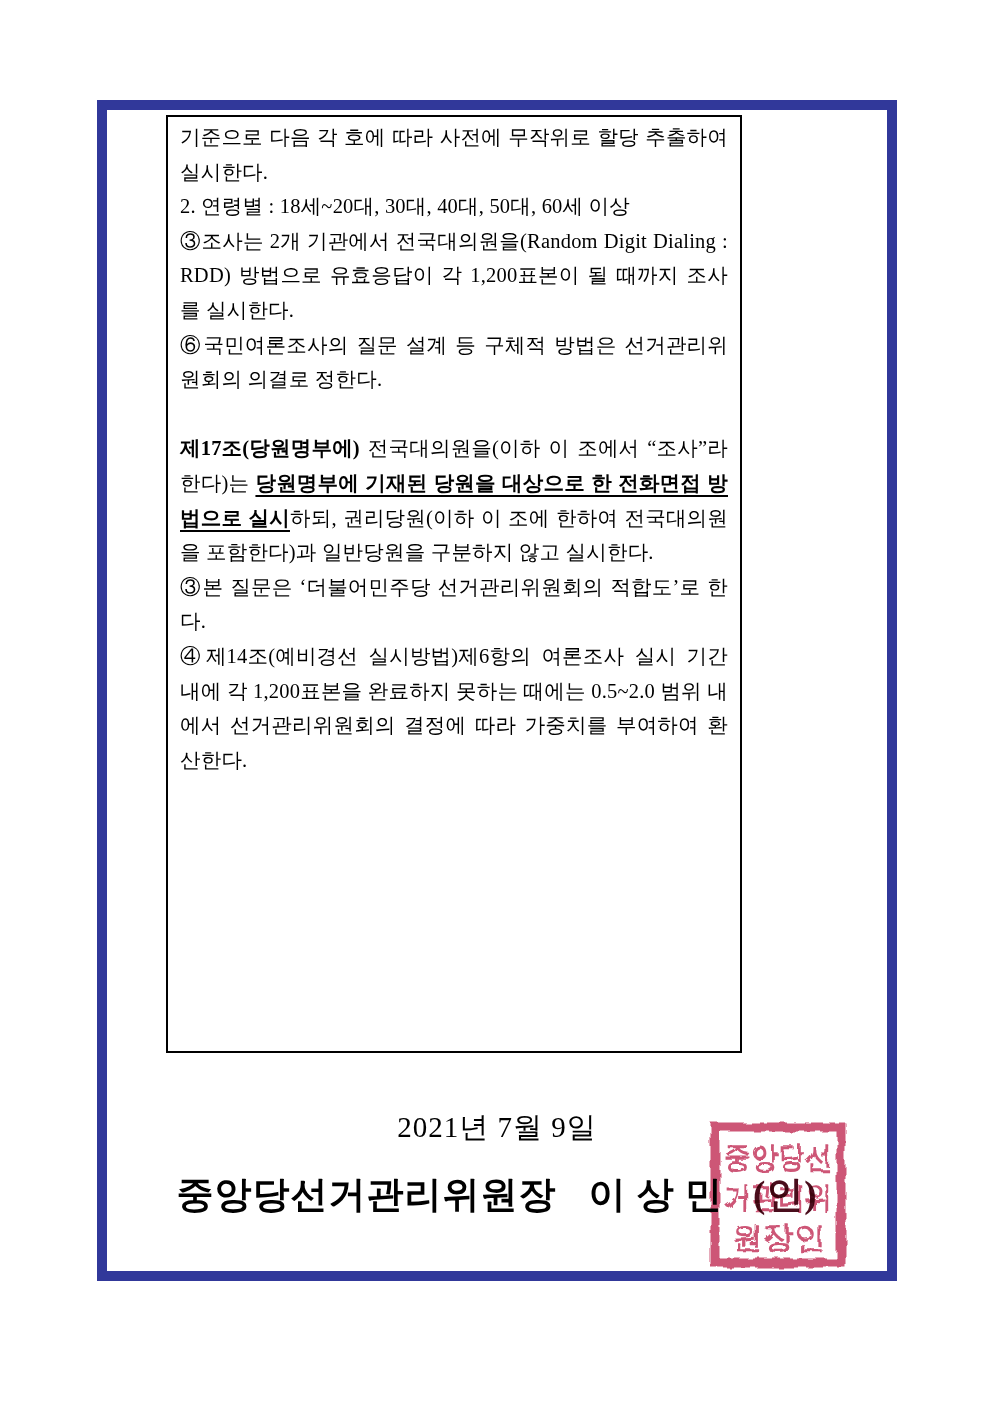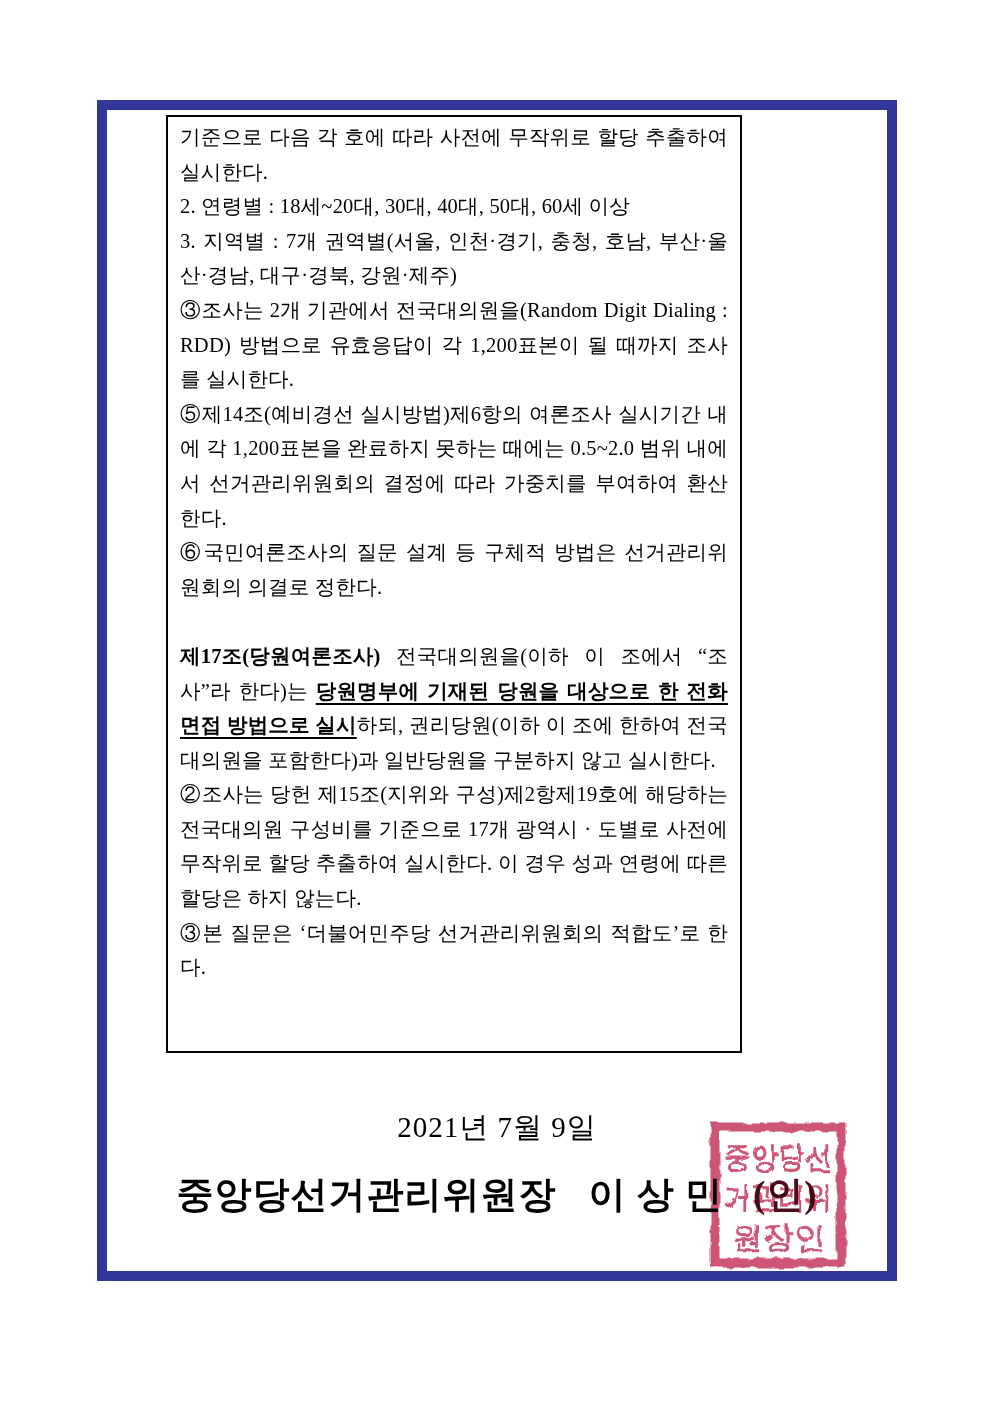--- a/index.html
+++ b/index.html
@@ -90,28 +90,26 @@
 </style>
 </head>
 <body>
 
 <div class="page">
   <div class="frame" style="border-color: rgb(49, 56, 154);">
 
     <div class="textbox">
         <p class="para force-justify"><span>기준으로 다음 각 호에 따라 사전에 무작위로 할당 추출하여 실시한다.</span></p>
         <p class="para"><span>2. 연령별 : 18세~20대, 30대, 40대, 50대, 60세 이상</span></p>
-        <p class="para"><span>3. 지역별 : 7개 권역별(서울, 인천·경기, 충청, 호남, 부산·울산·경남, 대구·경북, 강원·제주)</span></p>
         <p class="para"><span>③조사는 2개 기관에서 전국대의원을(Random Digit Dialing : RDD) 방법으로 유효응답이 각 1,200표본이 될 때까지 조사를 실시한다.</span></p>
-        <p class="para"><span>⑤제14조(예비경선 실시방법)제6항의 여론조사 실시기간 내에 각 1,200표본을 완료하지 못하는 때에는 0.5~2.0 범위 내에서 선거관리위원회의 결정에 따라 가중치를 부여하여 환산한다.</span></p>
         <p class="para"><span>⑥국민여론조사의 질문 설계 등 구체적 방법은 선거관리위원회의 의결로 정한다.</span></p>
         <p class="para spacer"></p>
-        <p class="para"><span class="bold">제17조(당원여론조사)</span><span> 전국대의원을(이하 이 조에서 “조사”라 한다)는 </span><span class="bold underline">당원명부에 기재된 당원을 대상으로 한 전화면접 방법으로 실시</span><span>하되, 권리당원(이하 이 조에 한하여 전국대의원을 포함한다)과 일반당원을 구분하지 않고 실시한다.</span></p>
-        <p class="para"><span>②조사는 당헌 제15조(지위와 구성)제2항제19호에 해당하는 전국대의원 구성비를 기준으로 17개 광역시 · 도별로 사전에 무작위로 할당 추출하여 실시한다. 이 경우 성과 연령에 따른 할당은 하지 않는다.</span></p>
+        <p class="para"><span class="bold">제17조(당원명부에)</span><span> 전국대의원을(이하 이 조에서 “조사”라 한다)는 </span><span class="bold underline">당원명부에 기재된 당원을 대상으로 한 전화면접 방법으로 실시</span><span>하되, 권리당원(이하 이 조에 한하여 전국대의원을 포함한다)과 일반당원을 구분하지 않고 실시한다.</span></p>
         <p class="para"><span>③본 질문은 ‘더불어민주당 선거관리위원회의 적합도’로 한다.</span></p>
+        <p class="para"><span>④제14조(예비경선 실시방법)제6항의 여론조사 실시 기간 내에 각 1,200표본을 완료하지 못하는 때에는 0.5~2.0 범위 내에서 선거관리위원회의 결정에 따라 가중치를 부여하여 환산한다.</span></p>
       </div>
 
     <div class="date-line">2021년 7월 9일</div>
 
     <div class="signature-line">
       <span>중앙당선거관리위원장</span><span class="signature-name">이 상 민</span><span class="seal-mark">(인)</span>
     </div>
 
     <div class="seal">
       <svg viewBox="0 0 142 150">

